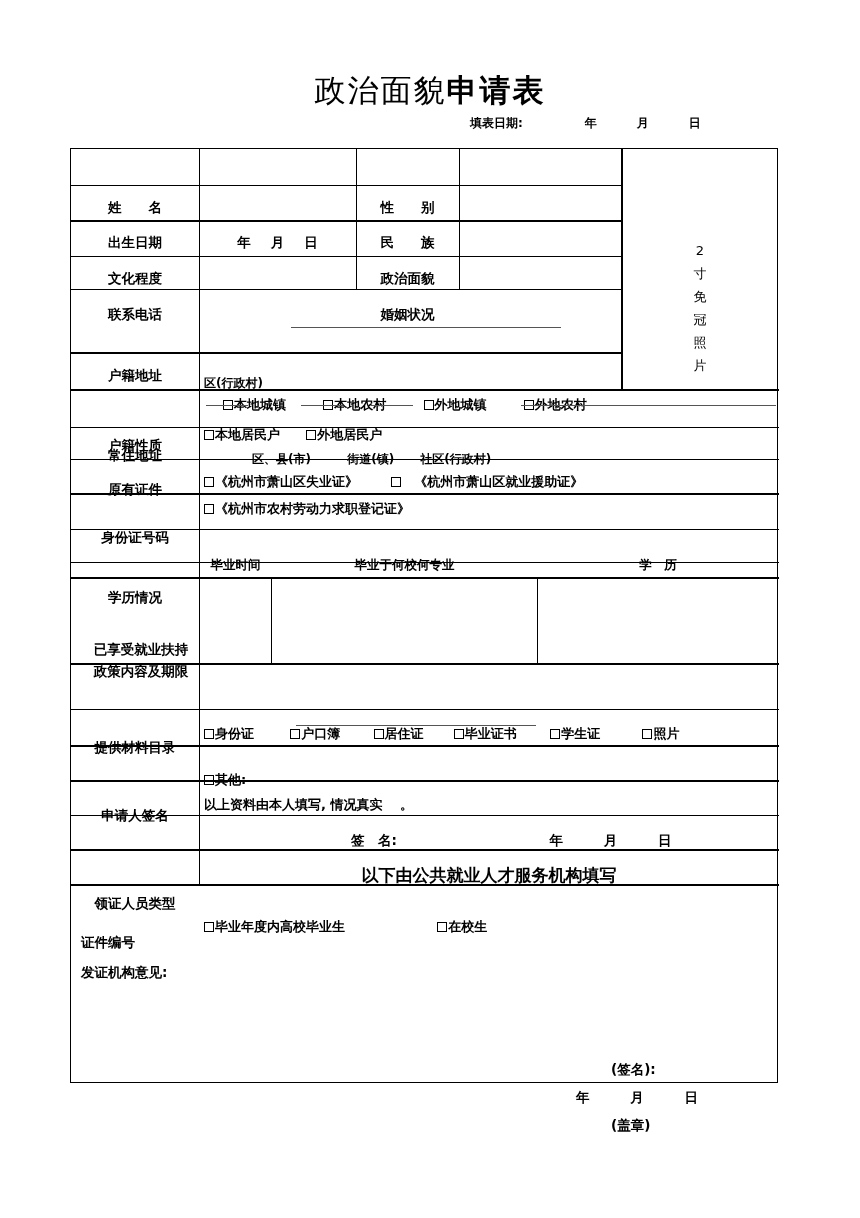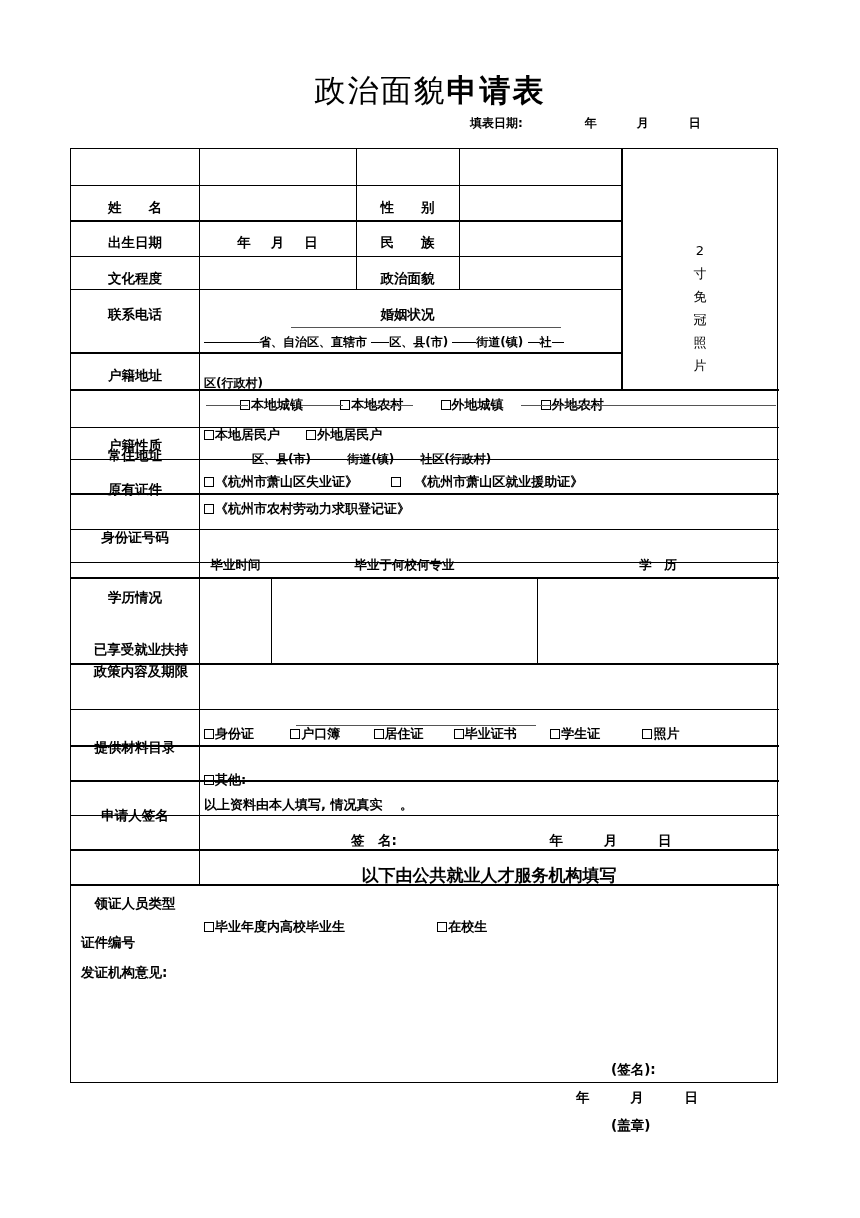--- a/index.html
+++ b/index.html
@@ -198,31 +198,25 @@
         <span>2</span>
         <span>寸</span>
         <span>免</span>
         <span>冠</span>
         <span>照</span>
         <span>片</span>
       </div>
     </div>
 
     <div class="cell lbl lbl-center" style="left:0; top:178px; width:128px;">户籍地址</div>
-    <div class="cell nowrap" style="left:133px; top:145px; width:418px; font-weight:bold; font-size:12px;">
-      <span class="uline" style="width:55px;"></span><span>省、自治区、直辖市</span>
-      <span class="uline" style="width:18px;"></span><span>区、县(市)</span>
-      <span class="uline" style="width:24px;"></span><span>街道(镇)</span>
-      <span class="uline" style="width:12px;"></span><span>社</span><span class="uline" style="width:12px;"></span>
-    </div>
     <div class="uline-thin" style="left:220px; top:178px; width:270px;"></div>
     <div class="cell nowrap" style="left:133px; top:186px; font-weight:bold; font-size:12px;">区(行政村)</div>
 
     <div class="cell lbl lbl-center" style="left:0; top:248px; width:128px;">户籍性质</div>
-    <div class="cell nowrap" style="left:133px; top:208px;padding-left:36px;">
+    <div class="cell nowrap" style="left:116px; top:208px;padding-left:36px;">
       <span class="cbitem"><span class="cb"></span><span>本地城镇</span></span>
       <span style="display:inline-block;width:29px;"></span>
       <span class="cbitem"><span class="cb"></span><span>本地农村</span></span>
       <span style="display:inline-block;width:29px;"></span>
       <span class="cbitem"><span class="cb"></span><span>外地城镇</span></span>
       <span style="display:inline-block;width:29px;"></span>
       <span class="cbitem"><span class="cb"></span><span>外地农村</span></span>
     </div>
     <div class="cell nowrap" style="left:133px; top:238px;">
       <span class="cbitem"><span class="cb"></span><span>本地居民户</span></span>

